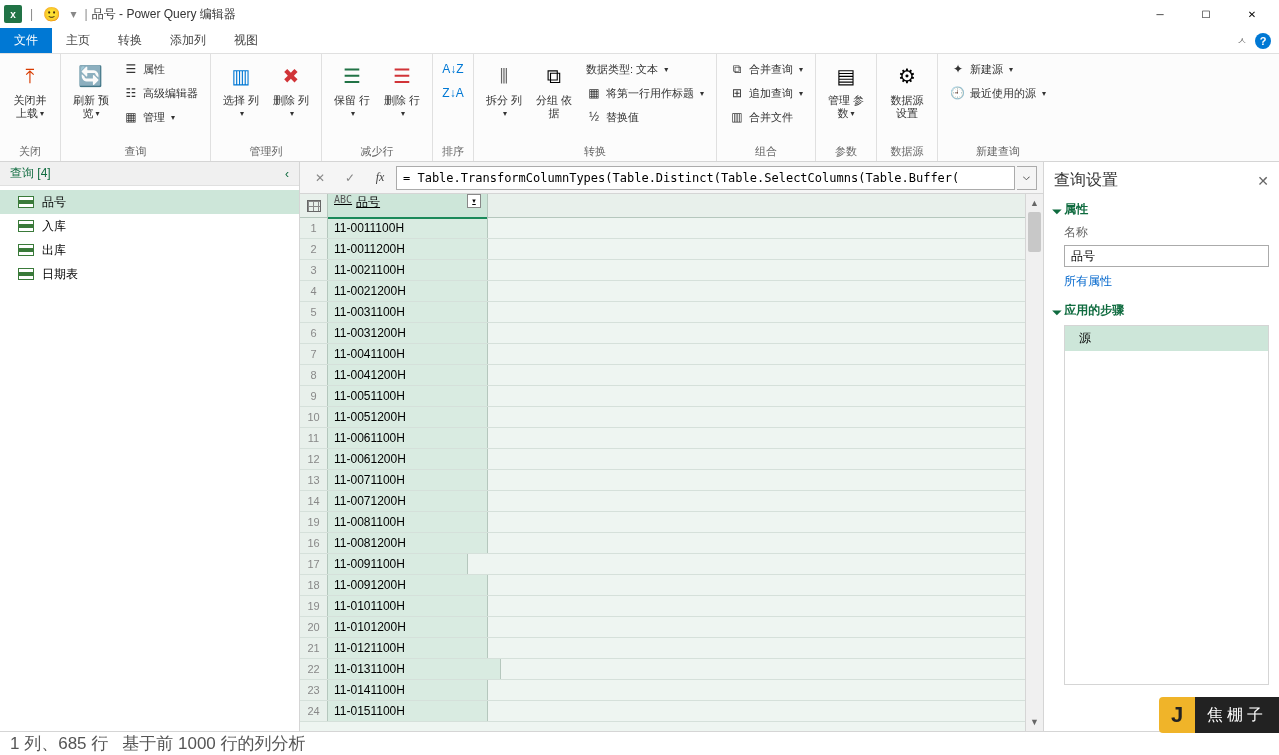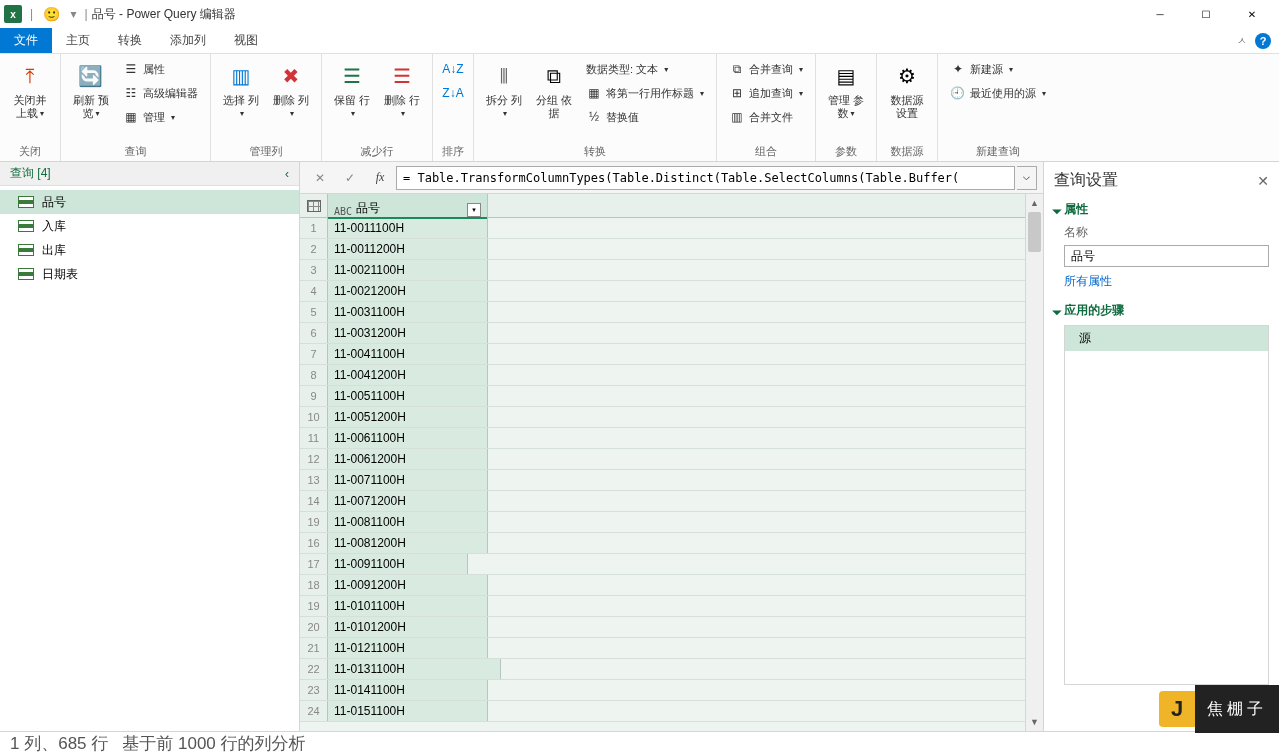--- a/index.html
+++ b/index.html
@@ -63,21 +63,21 @@
 .formula-bar .fb-btn { width: 28px; height: 24px; display: flex; align-items: center; justify-content: center; color: #888; cursor: pointer; }
 .formula-bar .fx { font-style: italic; font-family: 'Times New Roman', serif; color: #444; }
 .formula-bar input { flex: 1; height: 24px; border: 1px solid #ababab; padding: 0 6px; font-family: Consolas, monospace; font-size: 12px; }
 .formula-bar .dd { width: 20px; height: 24px; display: flex; align-items: center; justify-content: center; border: 1px solid #ababab; border-left: none; cursor: pointer; font-size: 9px; }
 
 .grid-wrap { flex: 1; display: flex; overflow: hidden; }
 .grid { flex: 1; overflow: hidden; background: #eef5f1; }
 .grid-header { display: flex; height: 24px; background: #e8f0eb; border-bottom: 1px solid #b5c7bd; position: sticky; top: 0; }
 .gh-corner { width: 28px; border-right: 1px solid #b5c7bd; display: flex; align-items: center; justify-content: center; background: #e8f0eb; }
 .gh-corner .tbl-ic { width: 14px; height: 12px; border: 1px solid #666; background: linear-gradient(to right, #888 30%, transparent 30%), linear-gradient(#888 30%, transparent 30%); background-size: 5px 5px; }
-.gh-col { display: flex; align-items: flex-end; padding: 0 6px; border-right: 1px solid #b5c7bd; background: #d5e8dd; gap: 4px; position: relative; }
+.gh-col { display: flex; align-items: flex-start; padding: 0 6px; border-right: 1px solid #b5c7bd; background: #d5e8dd; gap: 4px; position: relative; text-decoration: underline; }
 .gh-col.selected { background: #cde6d9; }
 .gh-col .type-ic { font-family: monospace; font-size: 10px; color: #555; }
 .gh-col .filter { margin-left: auto; width: 14px; height: 14px; border: 1px solid #888; display: flex; align-items: center; justify-content: center; font-size: 7px; cursor: pointer; background: #fff; }
 .gh-col .green-bar { position: absolute; bottom: -2px; left: 0; right: 0; height: 2px; background: #1a8a5a; }
 .grid-row { display: flex; height: 21px; border-bottom: 1px solid #d5e0da; }
 .gr-num { width: 28px; text-align: center; color: #888; background: #e8f0eb; border-right: 1px solid #b5c7bd; display: flex; align-items: center; justify-content: center; font-size: 11px; }
 .gr-cell { padding: 0 6px; display: flex; align-items: center; background: #d9ebe1; border-right: 1px solid #b5c7bd; }
 .vscroll { width: 18px; background: #f0f0f0; border-left: 1px solid #d5d5d5; position: relative; }
 .vscroll .thumb { position: absolute; top: 18px; left: 2px; right: 2px; height: 40px; background: #c8c8c8; border-radius: 2px; }
 .vscroll .arr { position: absolute; left: 0; right: 0; height: 18px; display: flex; align-items: center; justify-content: center; font-size: 9px; color: #666; cursor: pointer; }
@@ -96,21 +96,21 @@
 .sect a { color: #0066cc; text-decoration: none; padding-left: 10px; display: block; margin-top: 6px; }
 .steps-list { border: 1px solid #d5d5d5; margin-left: 10px; min-height: 360px; }
 .step-item { padding: 4px 14px; background: #cde6d9; cursor: pointer; }
 
 
 .statusbar { height: 24px; border-top: 1px solid #d5d5d5; display: flex; align-items: center; padding: 0 10px; gap: 14px; font-size: 17px; color: #555; }
 
 
 .watermark { position: fixed; right: 0; bottom: 22px; display: flex; align-items: center; z-index: 100; }
 .watermark .badge { width: 36px; height: 36px; background: #f0b429; display: flex; align-items: center; justify-content: center; font-size: 22px; font-weight: bold; color: #222; border-radius: 4px 0 0 4px; }
-.watermark .txt { background: #222; color: #fff; padding: 6px 12px; font-size: 16px; letter-spacing: 4px; height: 48px; display: flex; align-items: center; }
+.watermark .txt { background: #222; color: #fff; padding: 6px 12px; font-size: 16px; letter-spacing: 4px; height: 36px; display: flex; align-items: center; }
 </style>
 </head>
 <body>
 
 <div class="titlebar">
   <div class="excel-icon">x</div>
   <span class="divider">|</span>
   <span class="smiley">🙂</span>
   <span class="divider">▾</span>
   <span class="divider">|</span>

